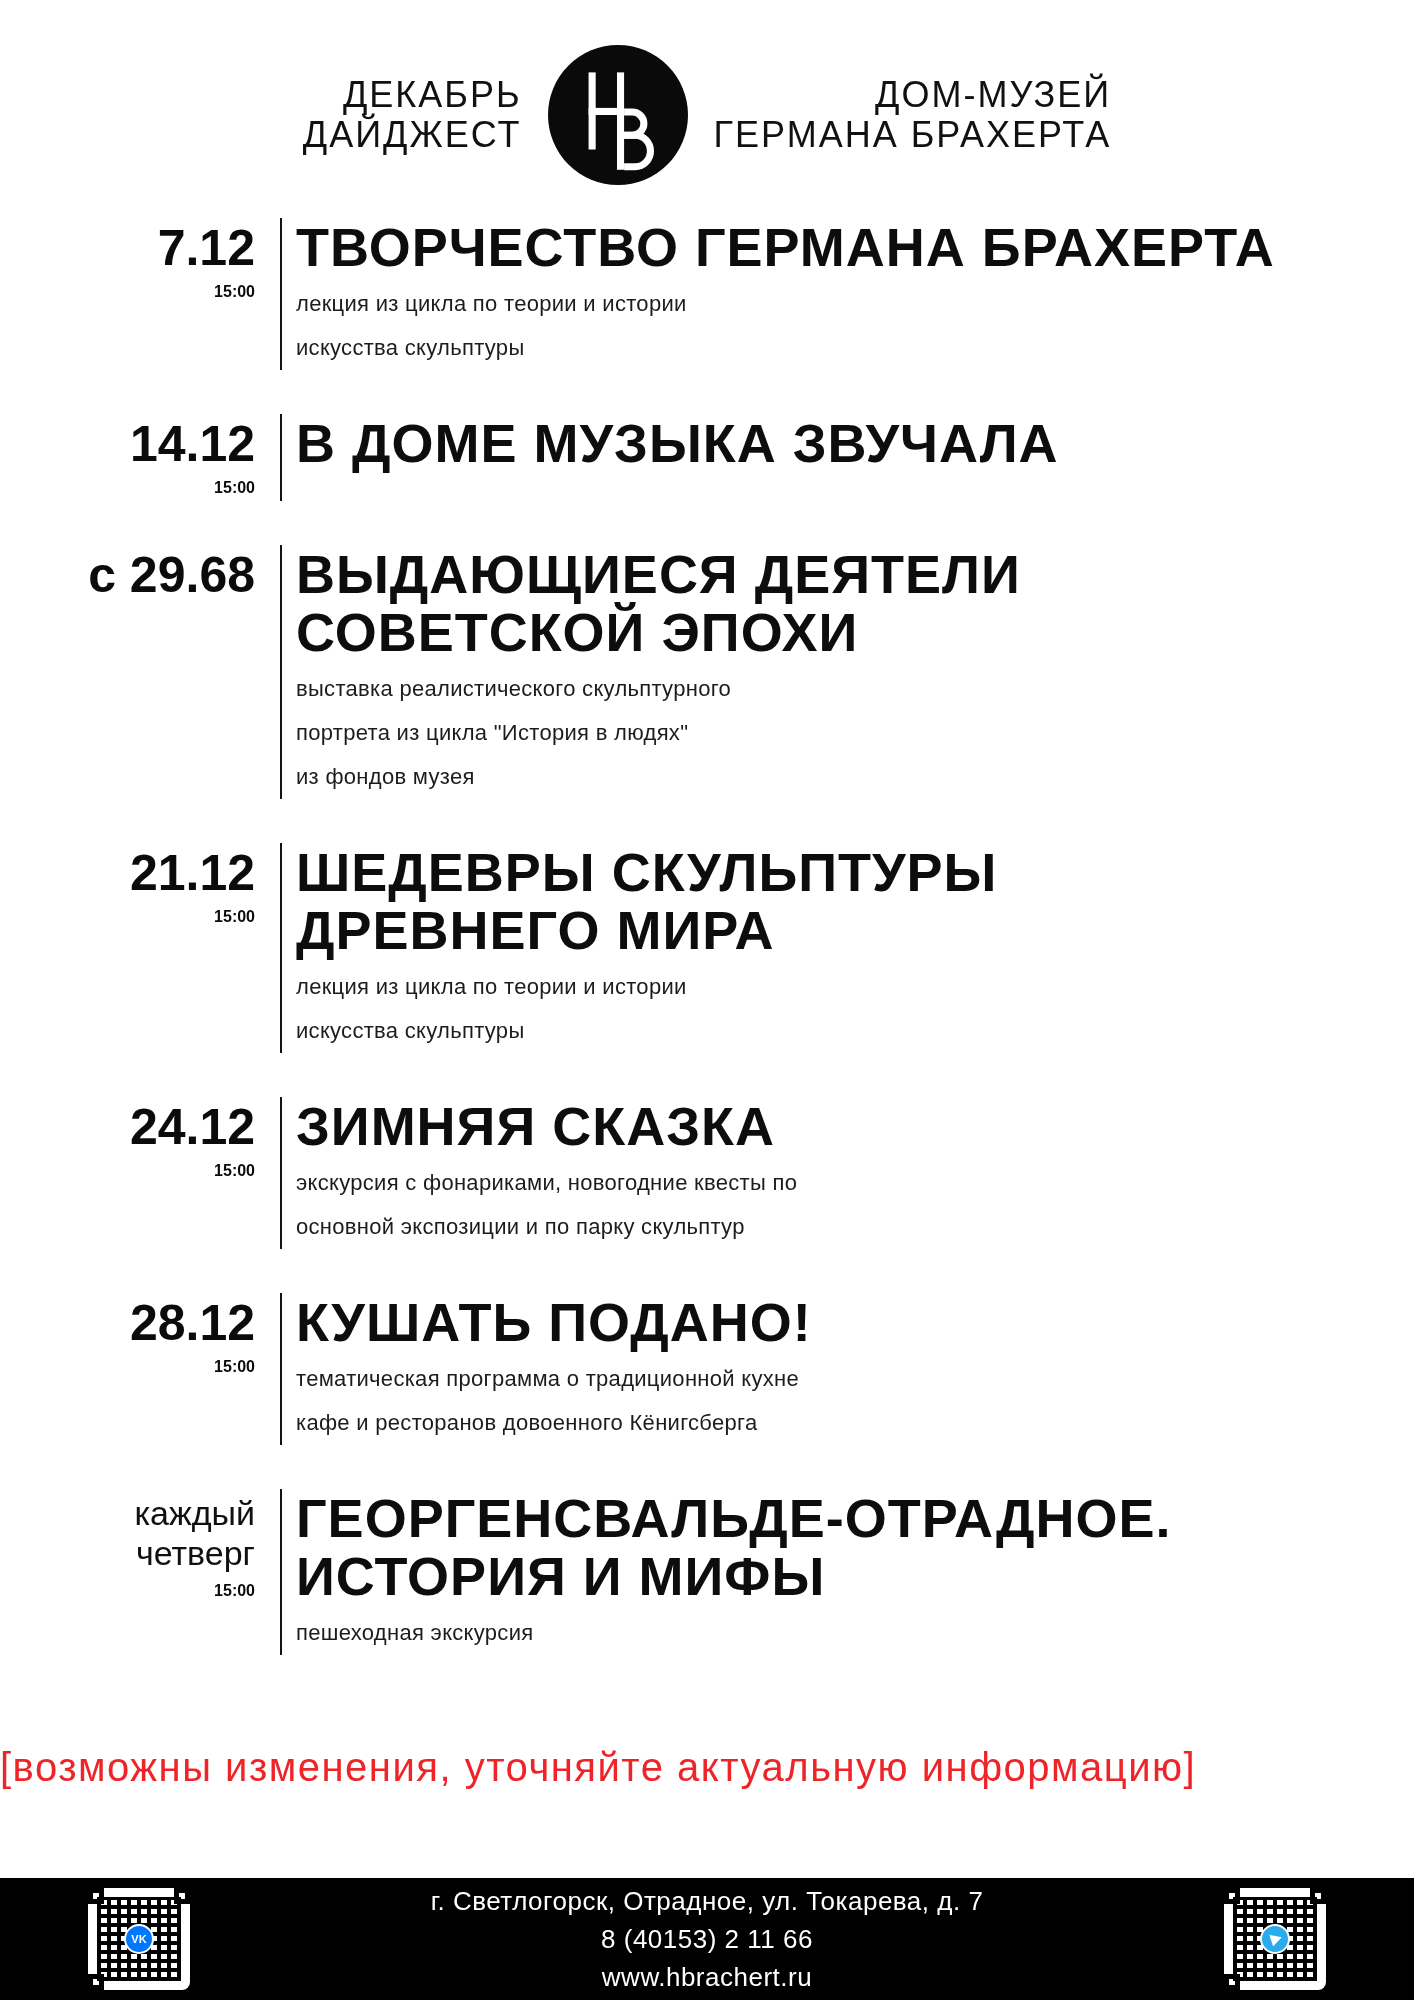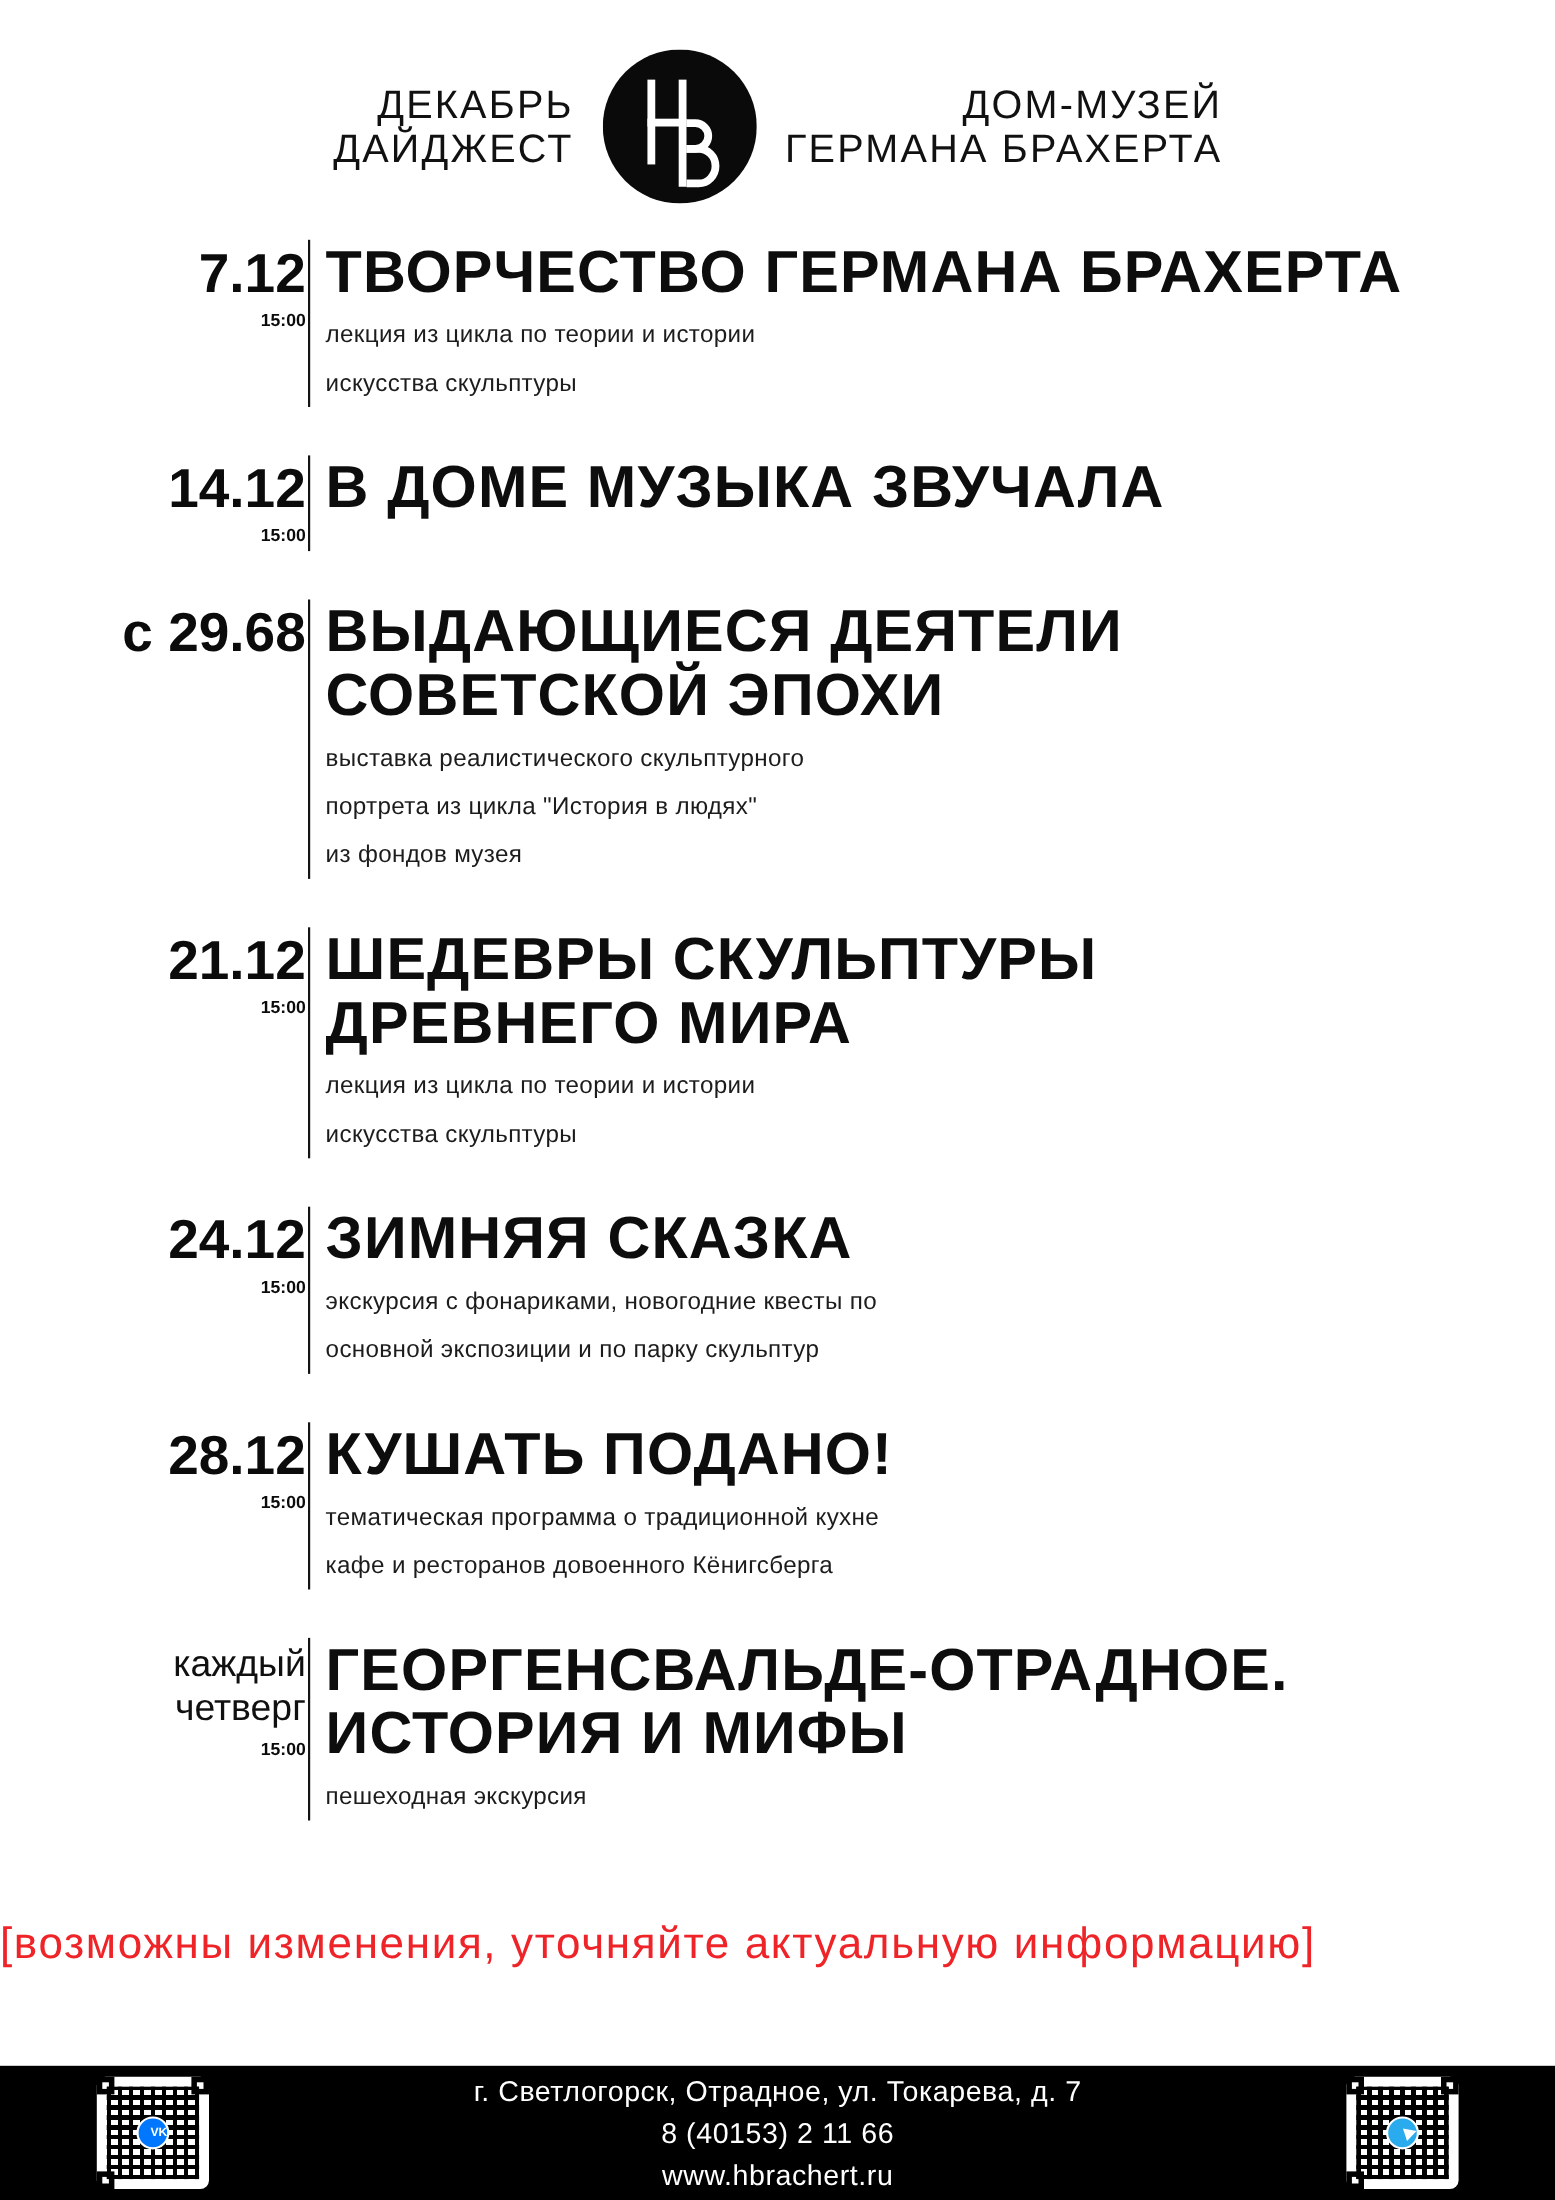--- a/index.html
+++ b/index.html
@@ -10,21 +10,21 @@
   
   .header { display:flex; align-items:center; justify-content:center; gap:26px; height:140px; }
   .header .h-left { text-align:right; }
   .header .h-right { text-align:left; }
   .h-line { font-size:36px; letter-spacing:2px; line-height:40px; font-weight:500; color:#111;text-align:right; }
   .logo-wrap { width:140px; height:140px; flex:0 0 auto; }
 
   
   .events { margin-top:33px; }
   .event { display:grid; grid-template-columns:280px 1fr; margin-bottom:44px; }
-  .date-cell { text-align:right; padding-right:2px; padding-top:4px; }
+  .date-cell { text-align:right; padding-right:25px; padding-top:4px; }
   .date-big { font-size:50px; font-weight:600; line-height:52px; letter-spacing:0px; color:#0b0b0b; white-space:nowrap; }
   .date-small { font-size:34px; font-weight:500; line-height:40px; color:#101010; white-space:nowrap; }
   .time { font-size:16px; font-weight:600; line-height:26px; margin-top:5px; color:#0b0b0b; }
   .content { border-left:2px solid #141414; padding-left:14px; }
   .title-line { font-size:54px; line-height:58px; font-weight:600; letter-spacing:1px; color:#0d0d0d; white-space:nowrap; }
   .desc { margin-top:6px; }
   .desc-line { font-size:22px; line-height:44px; font-weight:400; letter-spacing:0.3px; color:#1c1c1c; white-space:nowrap; }
 
   
   .disclaimer { margin-top:46px; font-size:40px; letter-spacing:1.5px;
@@ -41,21 +41,21 @@
       background-image:
         repeating-linear-gradient(0deg, #000 0 4px, transparent 4px 9px),
         repeating-linear-gradient(90deg, #000 0 4px, #fff 4px 10px); }
   .finder { position:absolute; width:9px; height:9px; padding:3px; border:5px solid #000;
             background:#000; background-clip:content-box; background-color:#000; }
   .finder.tl { top:0; left:0; }
   .finder.tr { top:0; right:0; }
   .finder.bl { bottom:0; left:0; }
   .qr-badge { position:absolute; left:50%; top:50%; transform:translate(-50%,-50%);
               width:30px; height:30px; border-radius:50%; display:flex; align-items:center;
-              justify-content:flex-end; border:2px solid #fff; }
+              justify-content:center; border:2px solid #fff; }
   .qr-badge .vk-glyph { color:#fff; font-size:11px; font-weight:700; letter-spacing:0; }
   .tg-plane { width:0; height:0; border-top:6px solid transparent; border-bottom:6px solid transparent;
               border-left:11px solid #fff; transform:rotate(-18deg); margin-left:3px; }
 </style>
 </head>
 <body>
 
 <header class="header">
   <div class="h-left">
     <div class="h-line">ДЕКАБРЬ</div>

